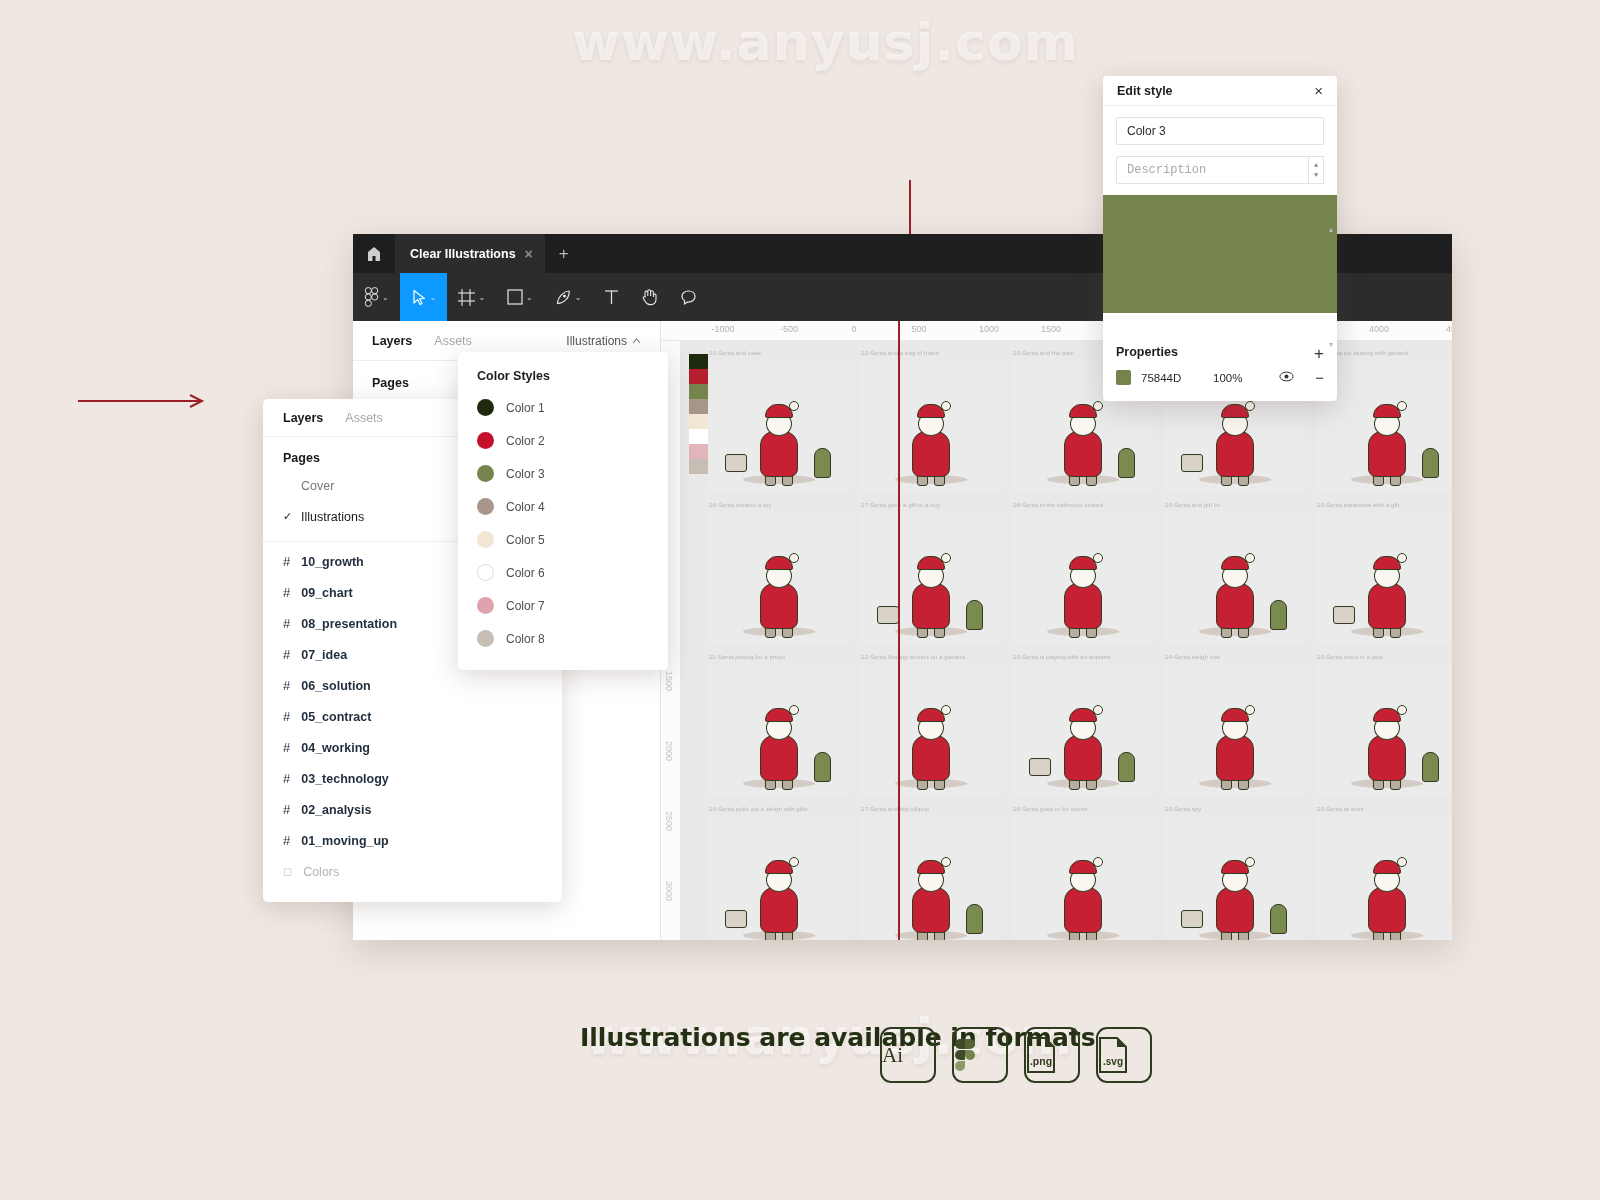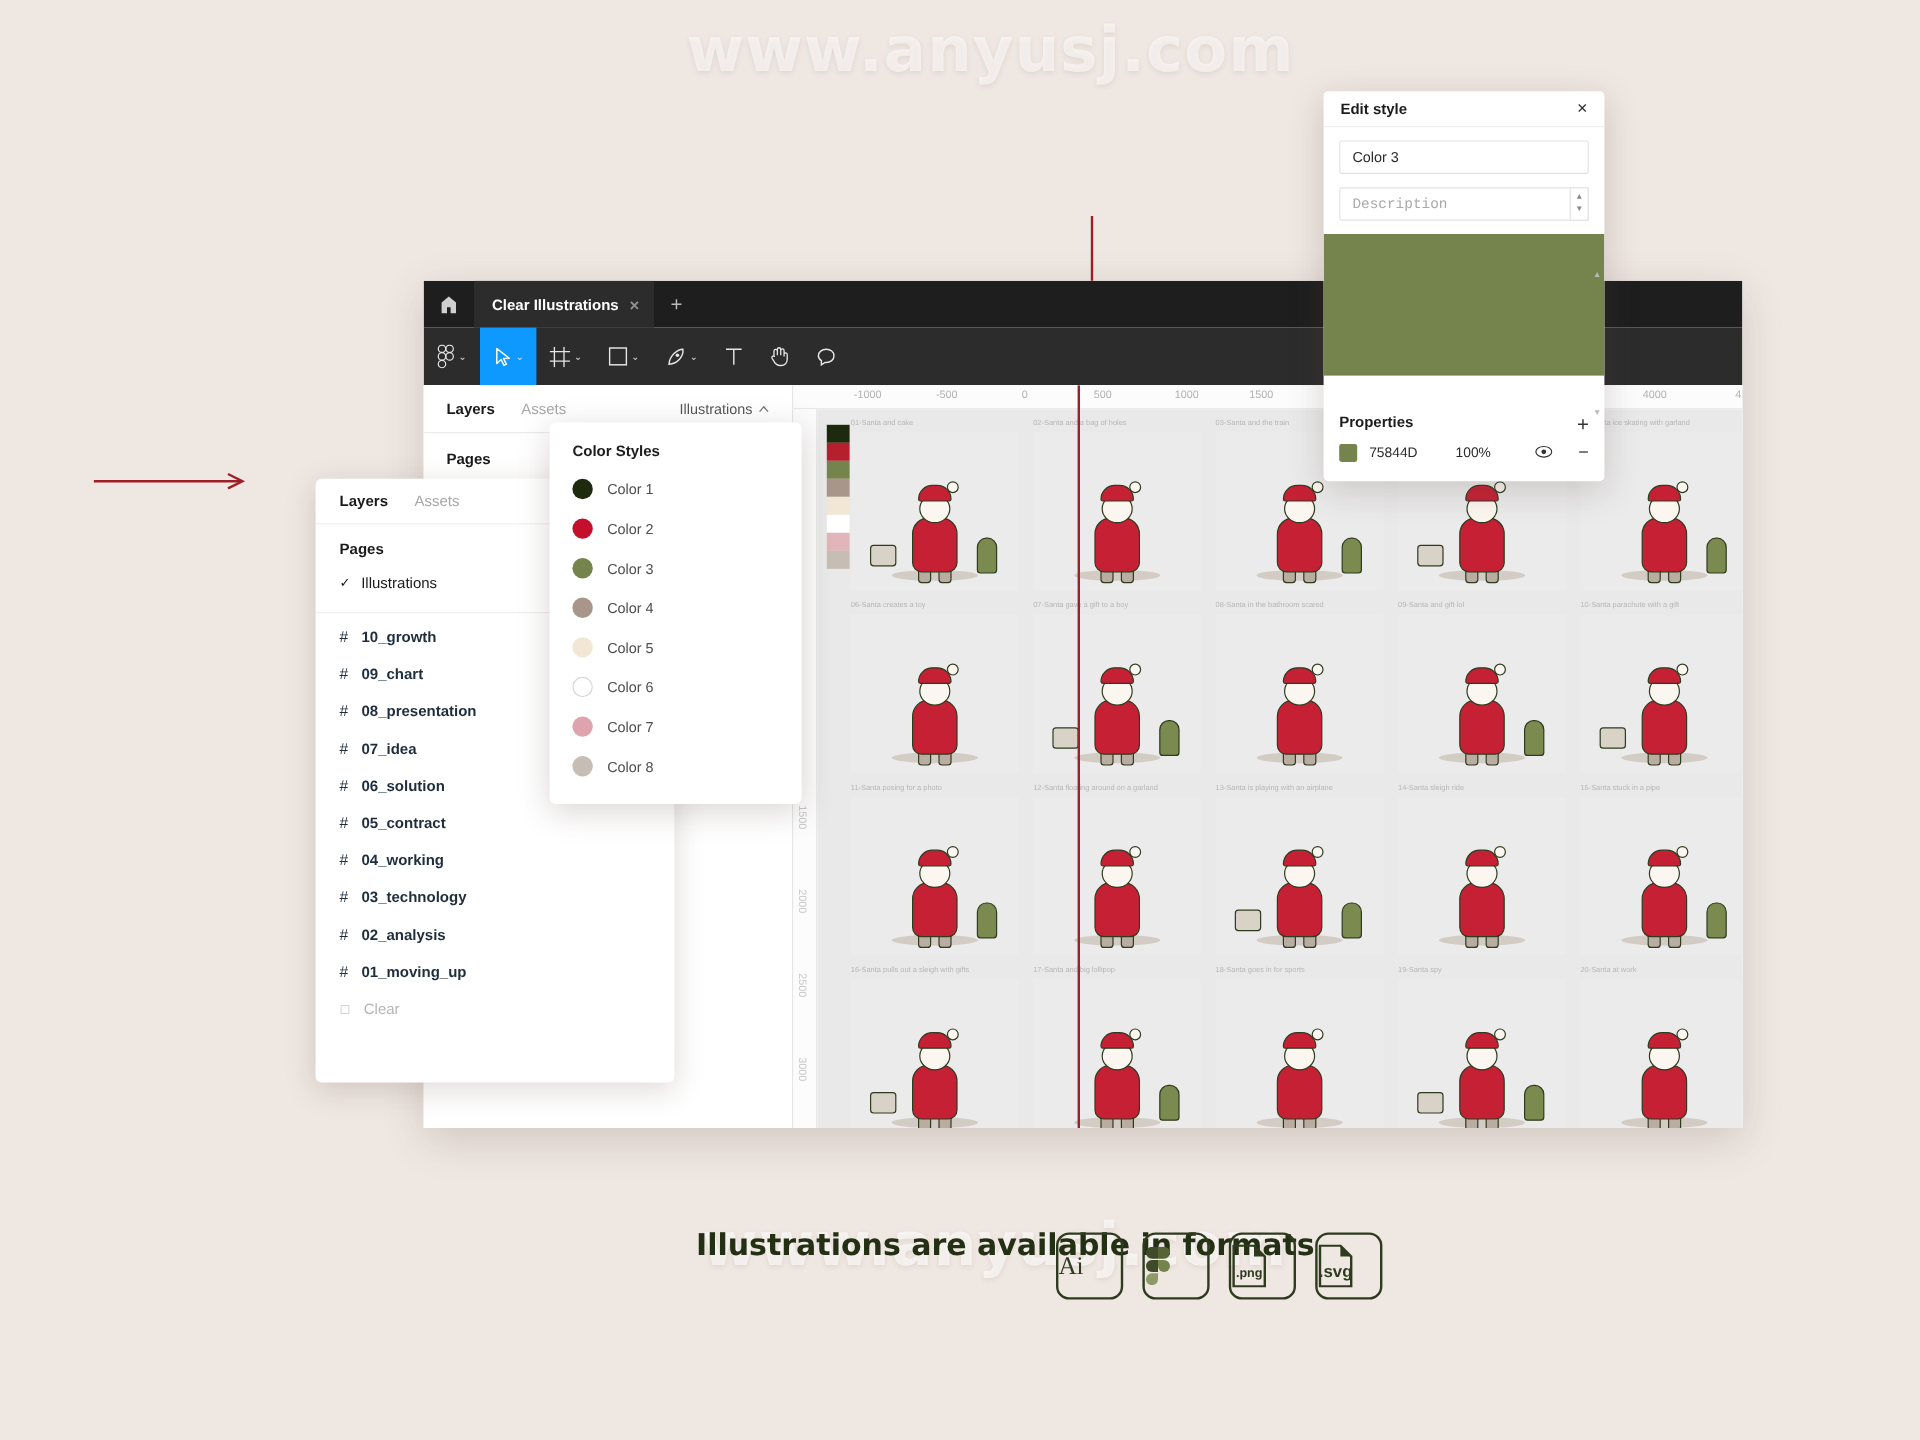--- a/index.html
+++ b/index.html
@@ -684,20 +684,24 @@
       </div>
   </div>
 
   <div id="layerspanel">
     <div class="lp-tabs">
       <span class="pt-active">Layers</span>
       <span class="pt-idle">Assets</span>
     </div>
     <div class="lp-pages-hdr">Pages</div>
     <div id="lpPages">
+        <div class="lp-page">
+          <span class="lp-check"></span>
+          <span>Cover</span>
+        </div>
         <div class="lp-page sel">
           <span class="lp-check">✓</span>
           <span>Illustrations</span>
         </div>
       </div>
     <div class="lp-sep"></div>
     <div id="lpLayers">
         <div class="lp-layer">
           <span class="lp-hash">#</span>
           <span>10_growth</span>
@@ -733,21 +737,21 @@
         <div class="lp-layer">
           <span class="lp-hash">#</span>
           <span>02_analysis</span>
         </div>
         <div class="lp-layer">
           <span class="lp-hash">#</span>
           <span>01_moving_up</span>
         </div>
         <div class="lp-layer muted">
           <span class="lp-dash">◻</span>
-          <span>Clear</span>
+          <span>Colors</span>
         </div>
       </div>
   </div>
 
   <div id="editstyle">
     <div class="es-head">
       <span class="es-title">Edit style</span>
       <span class="es-close">×</span>
     </div>
     <div class="es-field">Color 3</div>
@@ -803,18 +807,18 @@
           </svg>
           <span style="position: absolute; bottom: 6px; left: 0px; right: 0px; text-align: center; font-size: 10.5px; font-weight: 700; color: rgb(47, 59, 31);">.png</span>
         </span>
       </div>
       <div class="badge">
         <span style="position: relative; display: block; width: 30px; height: 36px;">
           <svg width="30" height="36" viewBox="0 0 30 36" style="position:absolute;inset:0">
             <path d="M2 1h17l9 9v25H2z" fill="none" stroke="#2f3b1f" stroke-width="2"></path>
             <path d="M19 1v9h9z" fill="#2f3b1f"></path>
           </svg>
-          <span style="position: absolute; bottom: 6px; left: 0px; right: 0px; text-align: center; font-size: 14px; font-weight: 700; color: rgb(47, 59, 31);">.svg</span>
+          <span style="position: absolute; bottom: 6px; left: 0px; right: 0px; text-align: center; font-size: 10px; font-weight: 700; color: rgb(47, 59, 31);">.svg</span>
         </span>
       </div>
     </div>
 
 </div>
 
 </body></html>

